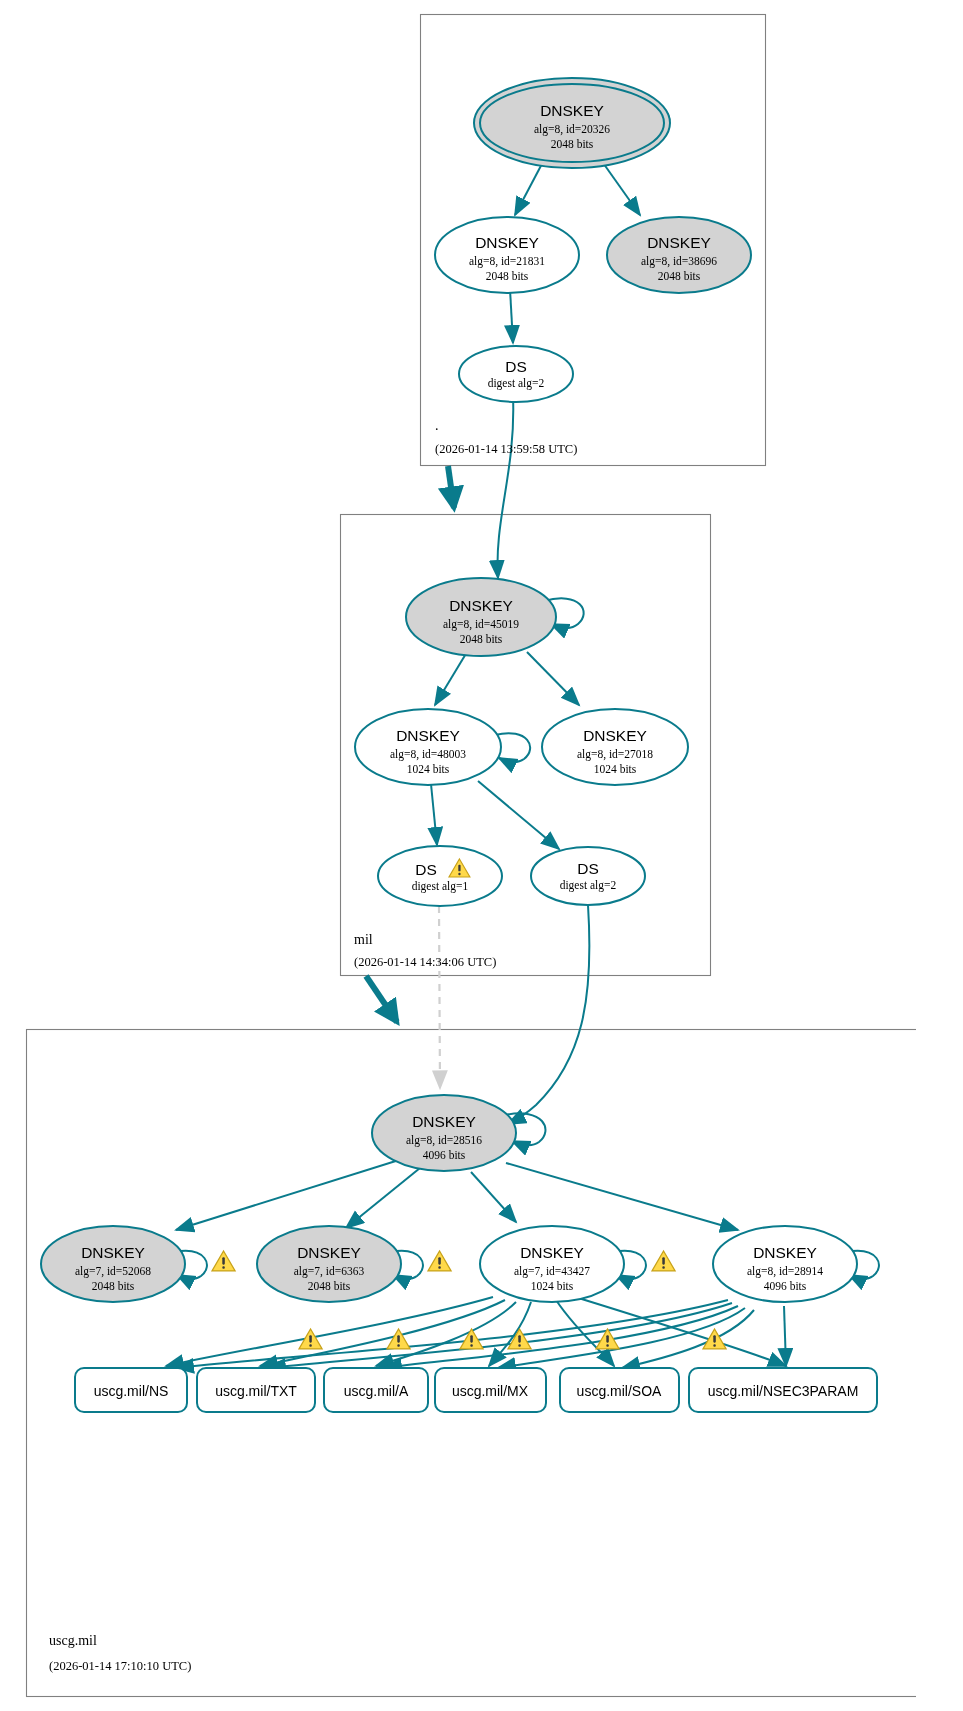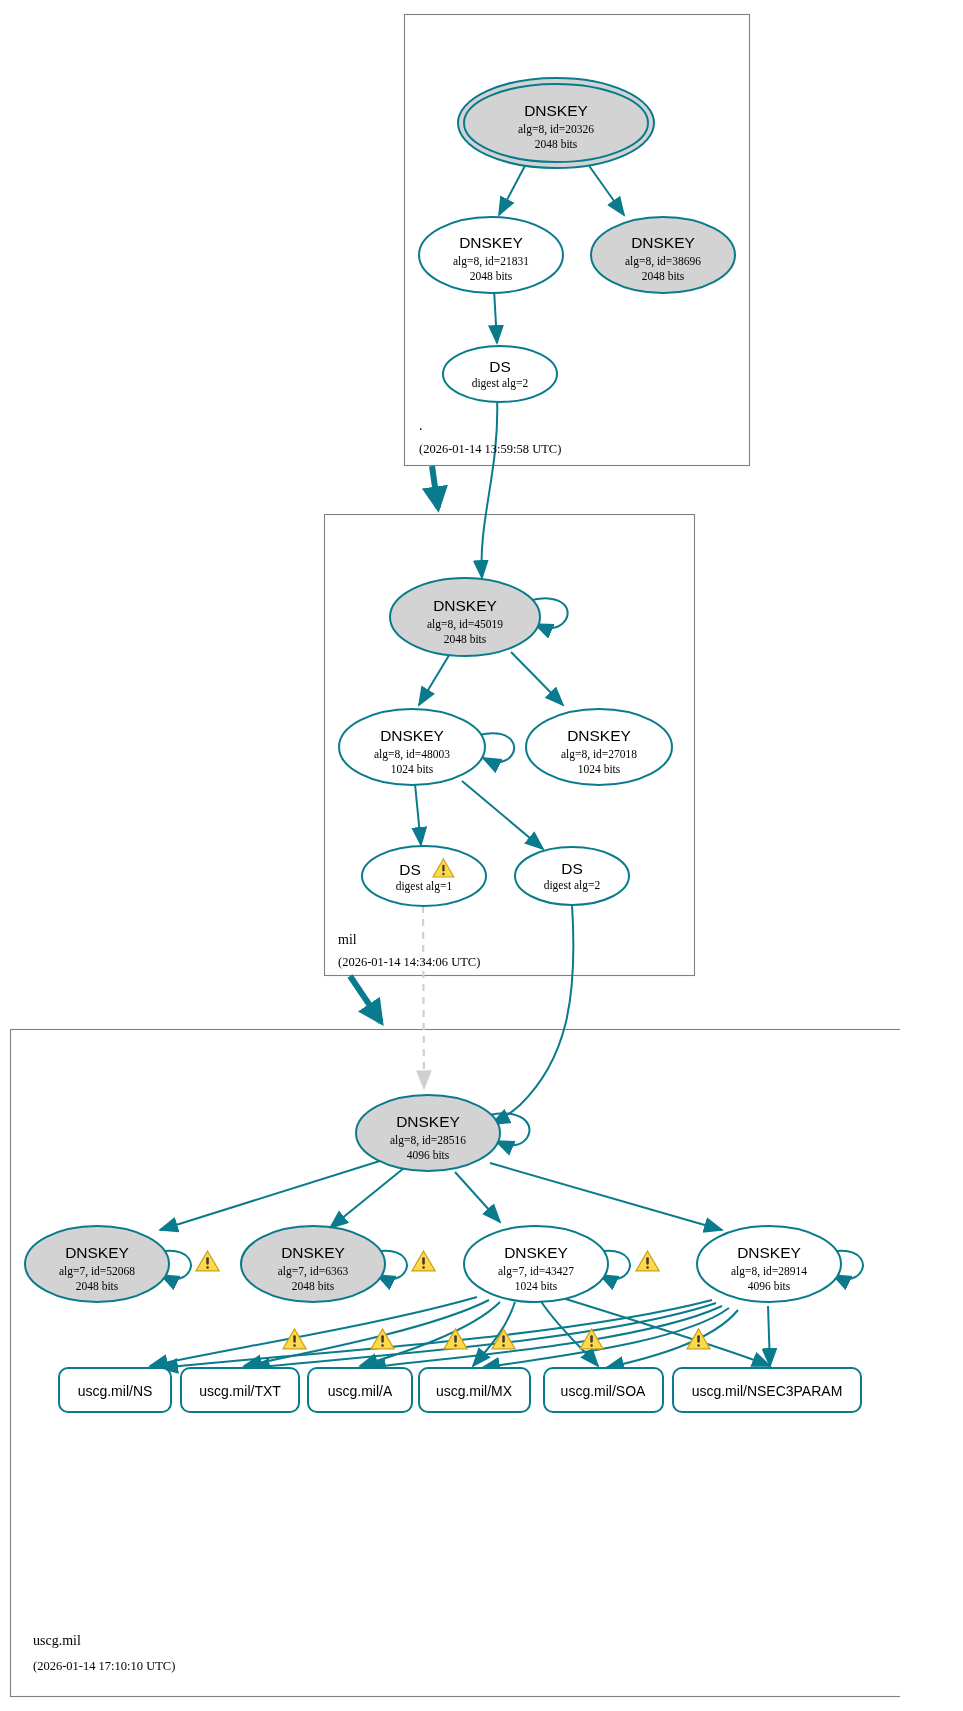--- a/index.html
+++ b/index.html
@@ -1,19 +1,19 @@
 <!DOCTYPE html>
 <html><head>
 <meta charset="utf-8">
 <style>
   html,body{margin:0;padding:0;background:#ffffff;}
   body{width:963px;height:1711px;position:relative;
        font-family:"Liberation Sans",sans-serif;
        -webkit-font-smoothing:antialiased;}
-  #stage{position:absolute;left:0;top:0;width:900px;height:1711px;overflow:hidden;}
+  #stage{position:absolute;left:16px;top:0;width:900px;height:1711px;overflow:hidden;}
   svg#canvas{position:absolute;left:0;top:0;width:963px;height:1711px;}
 
   .zonebox{fill:#ffffff;stroke:#808080;stroke-width:1.1;}
   .edge{fill:none;stroke:#0a7b8c;stroke-width:2;}
   .edge-thick{fill:none;stroke:#0a7b8c;stroke-width:6;}
   .edge-dashed{fill:none;stroke:#d0d0d0;stroke-width:2.2;stroke-dasharray:7,6;}
   .node-ell{stroke:#0a7b8c;stroke-width:2;}
   .fill-grey{fill:#d3d3d3;}
   .fill-white{fill:#ffffff;}
   .rrbox{fill:#ffffff;stroke:#0a7b8c;stroke-width:2;}

